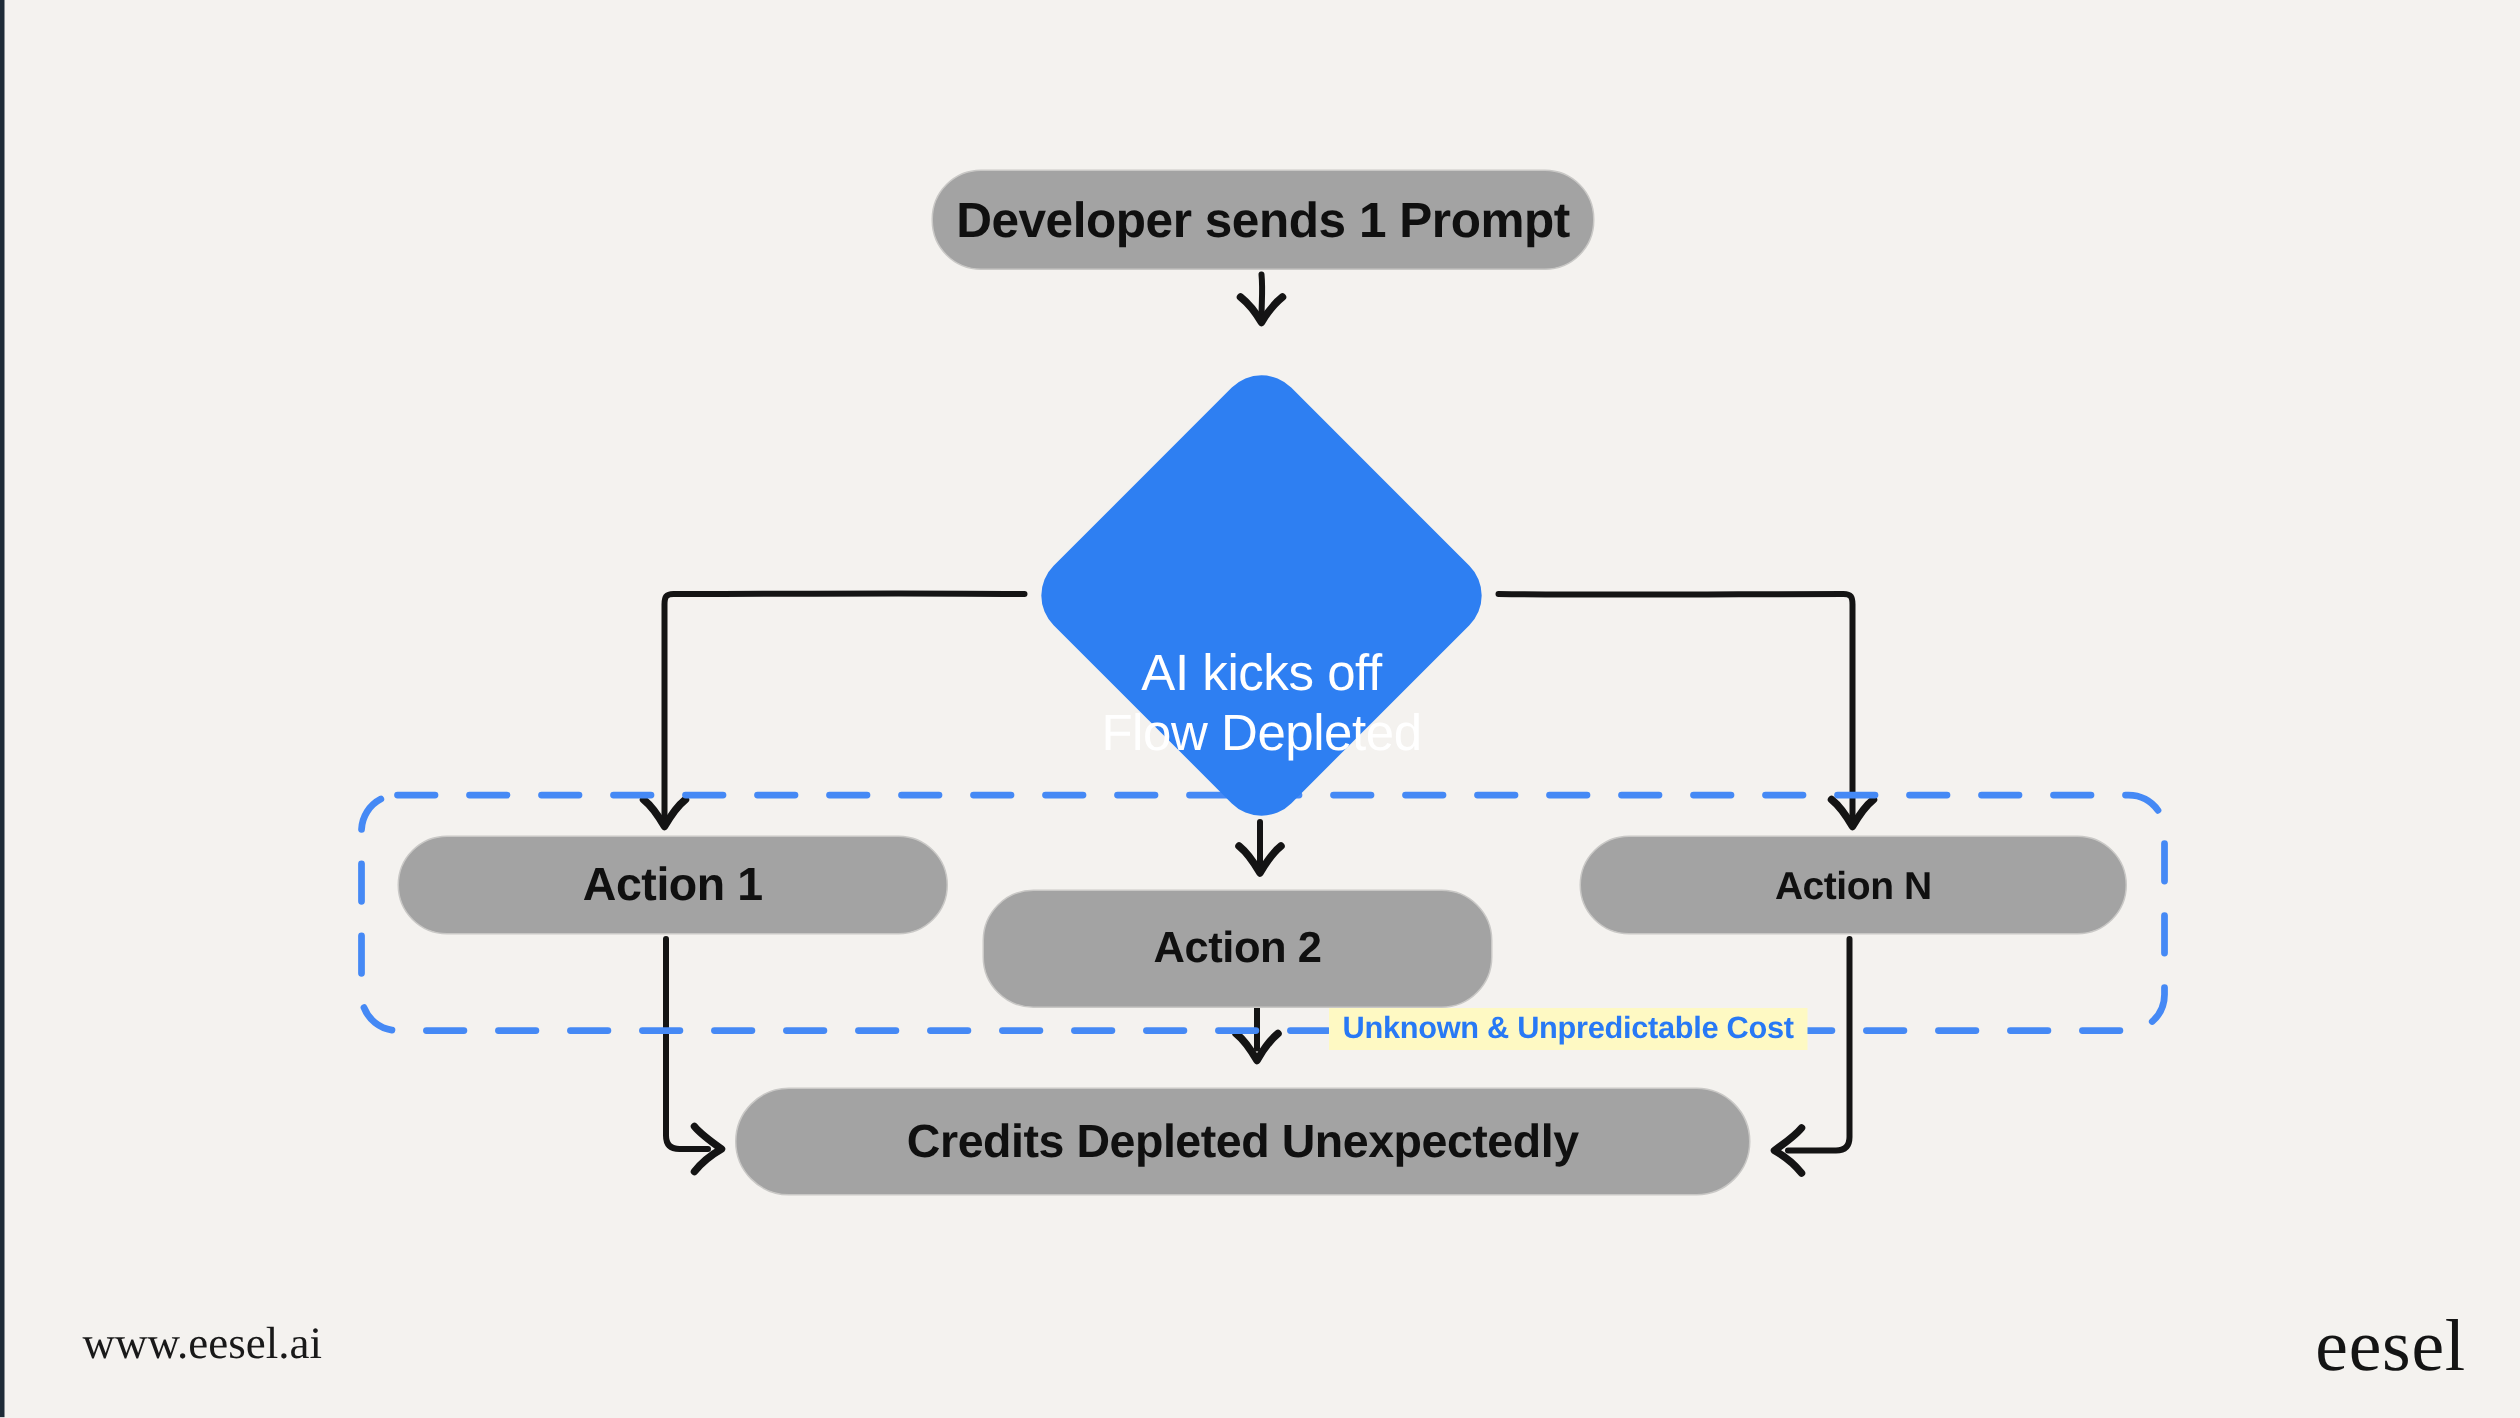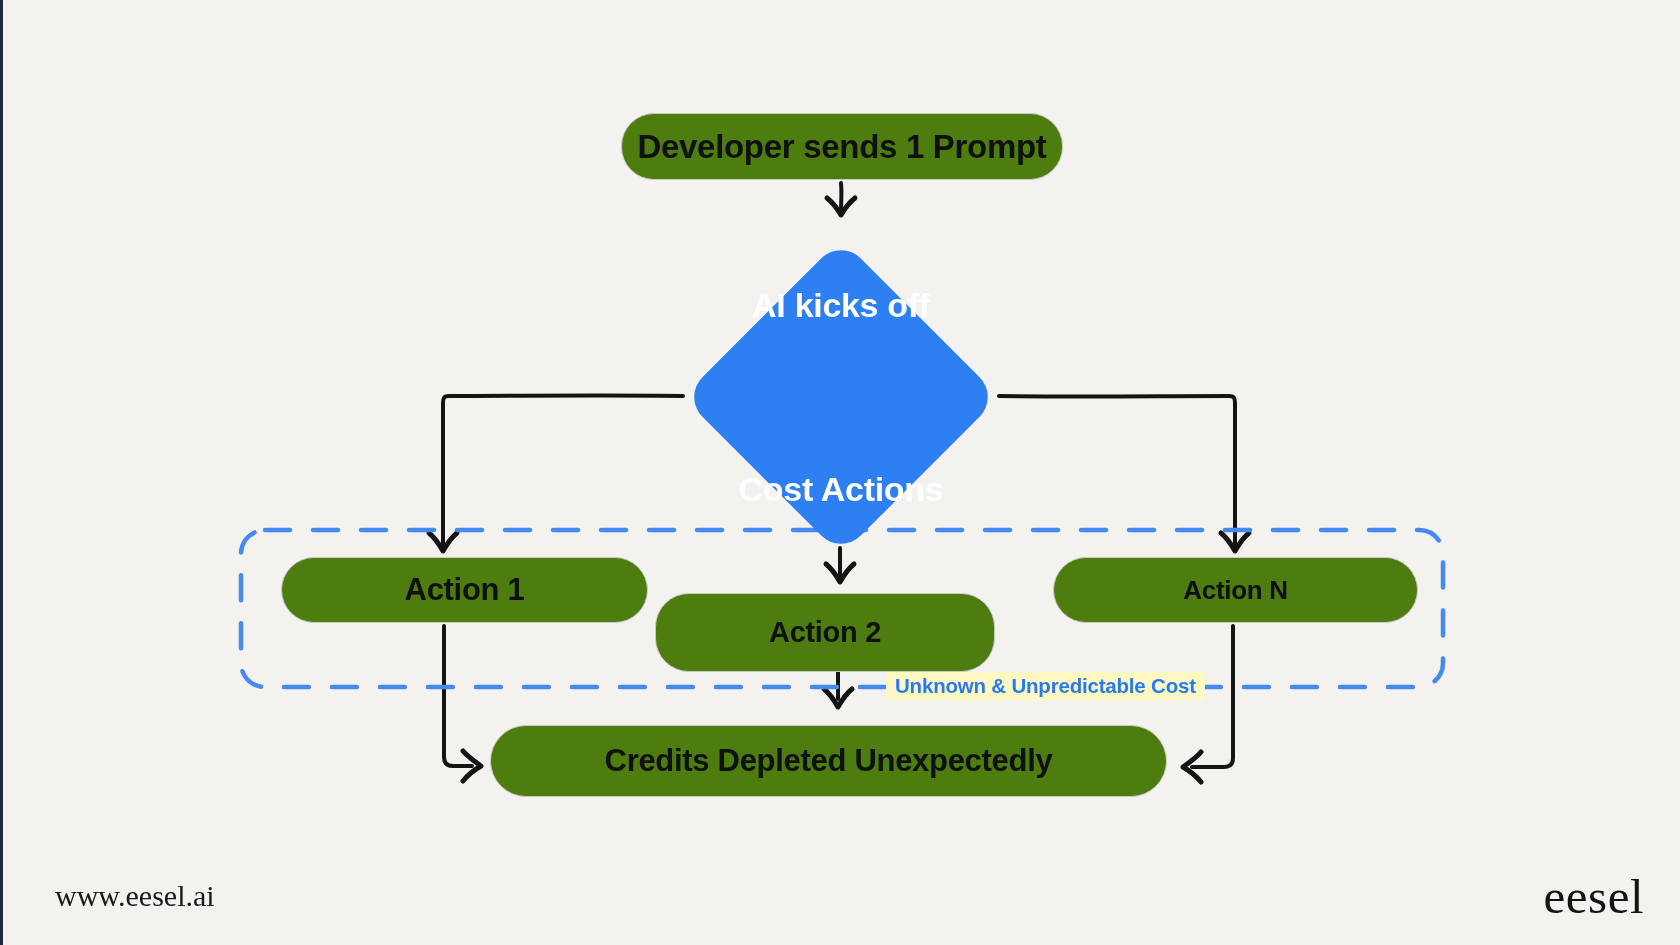--- a/index.html
+++ b/index.html
@@ -4,35 +4,35 @@
 <style>
   html,body{margin:0;padding:0;background:#F4F2EF;}
   .canvas{
     position:relative;width:1680px;height:945px;overflow:hidden;
     background:#F4F2EF;
     font-family:"Liberation Sans",sans-serif;
   }
   .edge-line{position:absolute;left:0;top:0;width:3px;height:945px;background:#1E2B38;}
   svg.connectors{position:absolute;left:0;top:0;z-index:1;}
   .node{
-    position:absolute;z-index:3;background:#4d7c0f;
+    position:absolute;z-index:3;background:#a3a3a3;
     border:1.5px solid #C9C8C6;box-sizing:border-box;
     display:flex;align-items:center;justify-content:center;
     font-weight:700;color:#101010;letter-spacing:-0.3px;
   }
   .node-start{left:621px;top:113px;width:442px;height:67px;border-radius:33px;font-size:33px;}
-  .node-action1{left:281px;top:557px;width:367px;height:66px;border-radius:33px;font-size:31px;}
+  .node-action1{left:265px;top:557px;width:367px;height:66px;border-radius:33px;font-size:31px;}
   .node-action2{left:655px;top:593px;width:340px;height:79px;border-radius:34px;font-size:29px;}
   .node-actionN{left:1053px;top:557px;width:365px;height:66px;border-radius:33px;font-size:26px;}
   .node-end{left:490px;top:725px;width:677px;height:72px;border-radius:36px;font-size:31px;align-items:center;}
   .diamond{position:absolute;left:729px;top:285px;width:224px;height:224px;z-index:2;}
   .diamond-shape{position:absolute;inset:0;background:#2E7FF2;border-radius:28px;transform:rotate(45deg);}
   .diamond-text{
-    position:absolute;inset:0;display:flex;flex-direction:column;align-items:center;justify-content:space-between;
-    color:#ffffff;font-weight:700;font-size:34px;line-height:40px;text-align:center;letter-spacing:-0.3px;
+    position:absolute;inset:0;display:flex;flex-direction:column;align-items:center;justify-content:flex-end;
+    color:#ffffff;font-weight:400;font-size:34px;line-height:40px;text-align:center;letter-spacing:-0.3px;
   }
   .cost-label{
     position:absolute;left:886px;top:672px;z-index:4;
     background:#fef9c3;padding:0 9px;height:28px;line-height:28px;
     color:#2879F5;font-weight:700;font-size:20.5px;letter-spacing:-0.2px;white-space:nowrap;
   }
   .site-url{
     position:absolute;left:55px;top:879px;
     font-family:"Liberation Serif",serif;font-size:30px;color:#191919;
   }
@@ -71,21 +71,21 @@
     <path d="M1233 626 L1233 758 C1233 764 1230 767 1224 767 L1192 767"></path>
     <path stroke-width="5" d="M1201 752 C1197 757 1190 762 1183 767 C1190 771 1197 777 1201 782"></path>
 
     <rect x="241" y="530" width="1202" height="157" rx="24" stroke="#4589F5" stroke-width="4.5" stroke-dasharray="25 23" stroke-linecap="round"></rect>
   </svg>
 
   <div class="diamond">
     <div class="diamond-shape"></div>
     <div class="diamond-text">
       <div>AI kicks off</div>
-      <div>Cost Actions</div>
+      <div>Flow Depleted</div>
     </div>
   </div>
 
   <div class="node node-start">
     <span>Developer sends 1 Prompt</span>
   </div>
 
   <div class="node node-action1">
     <span>Action 1</span>
   </div>

